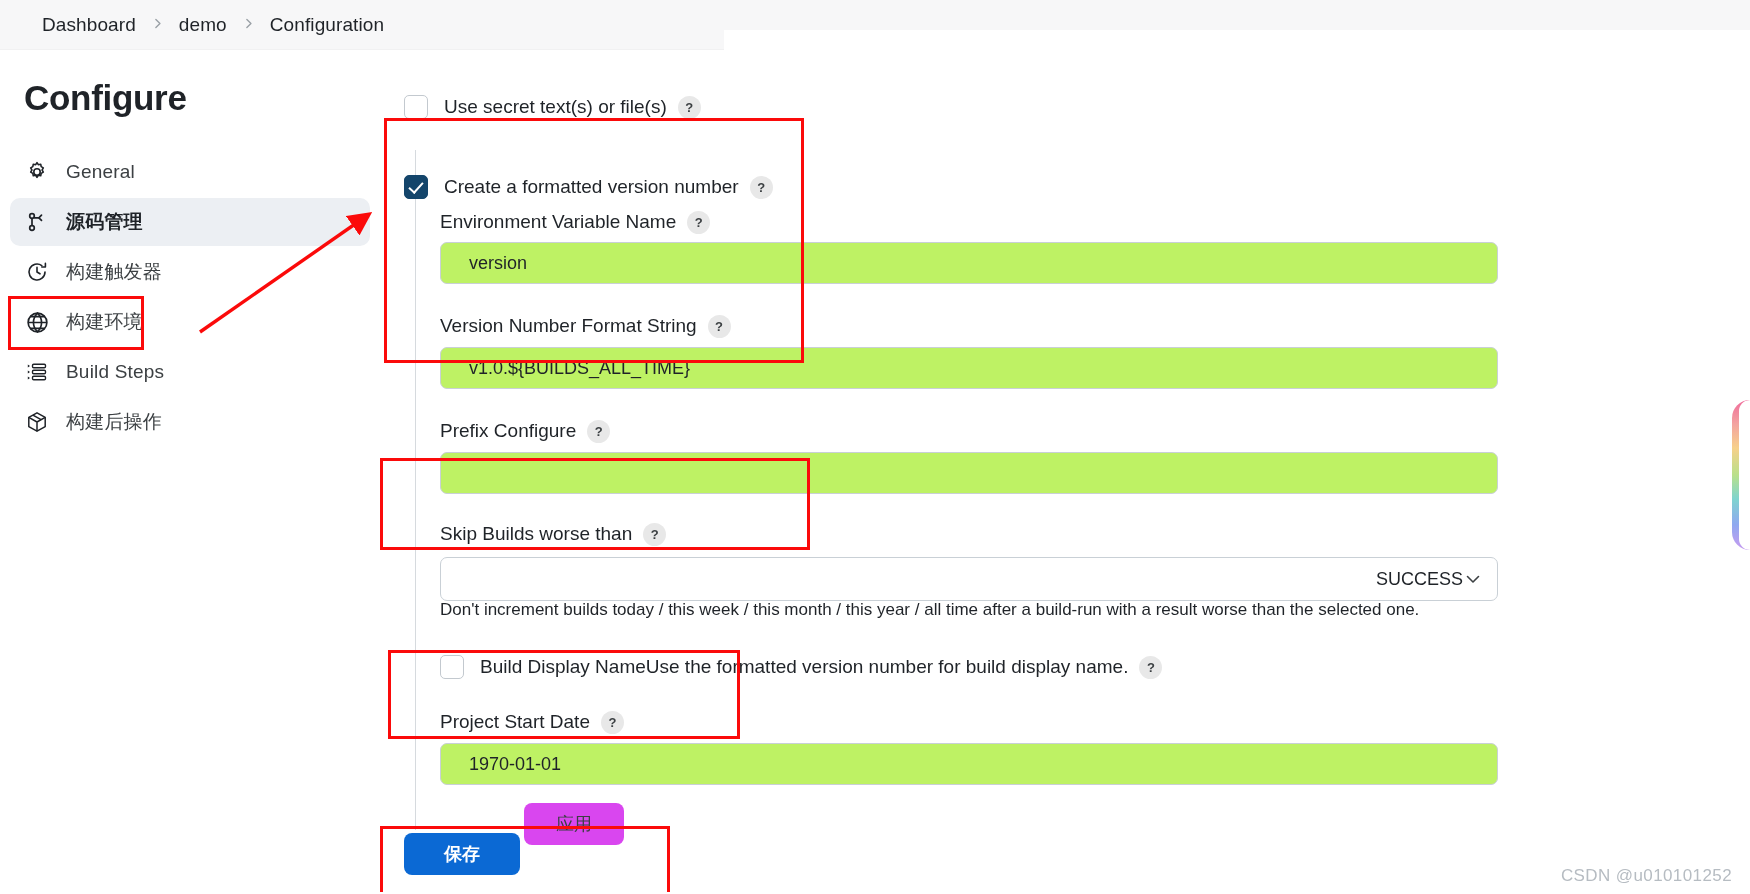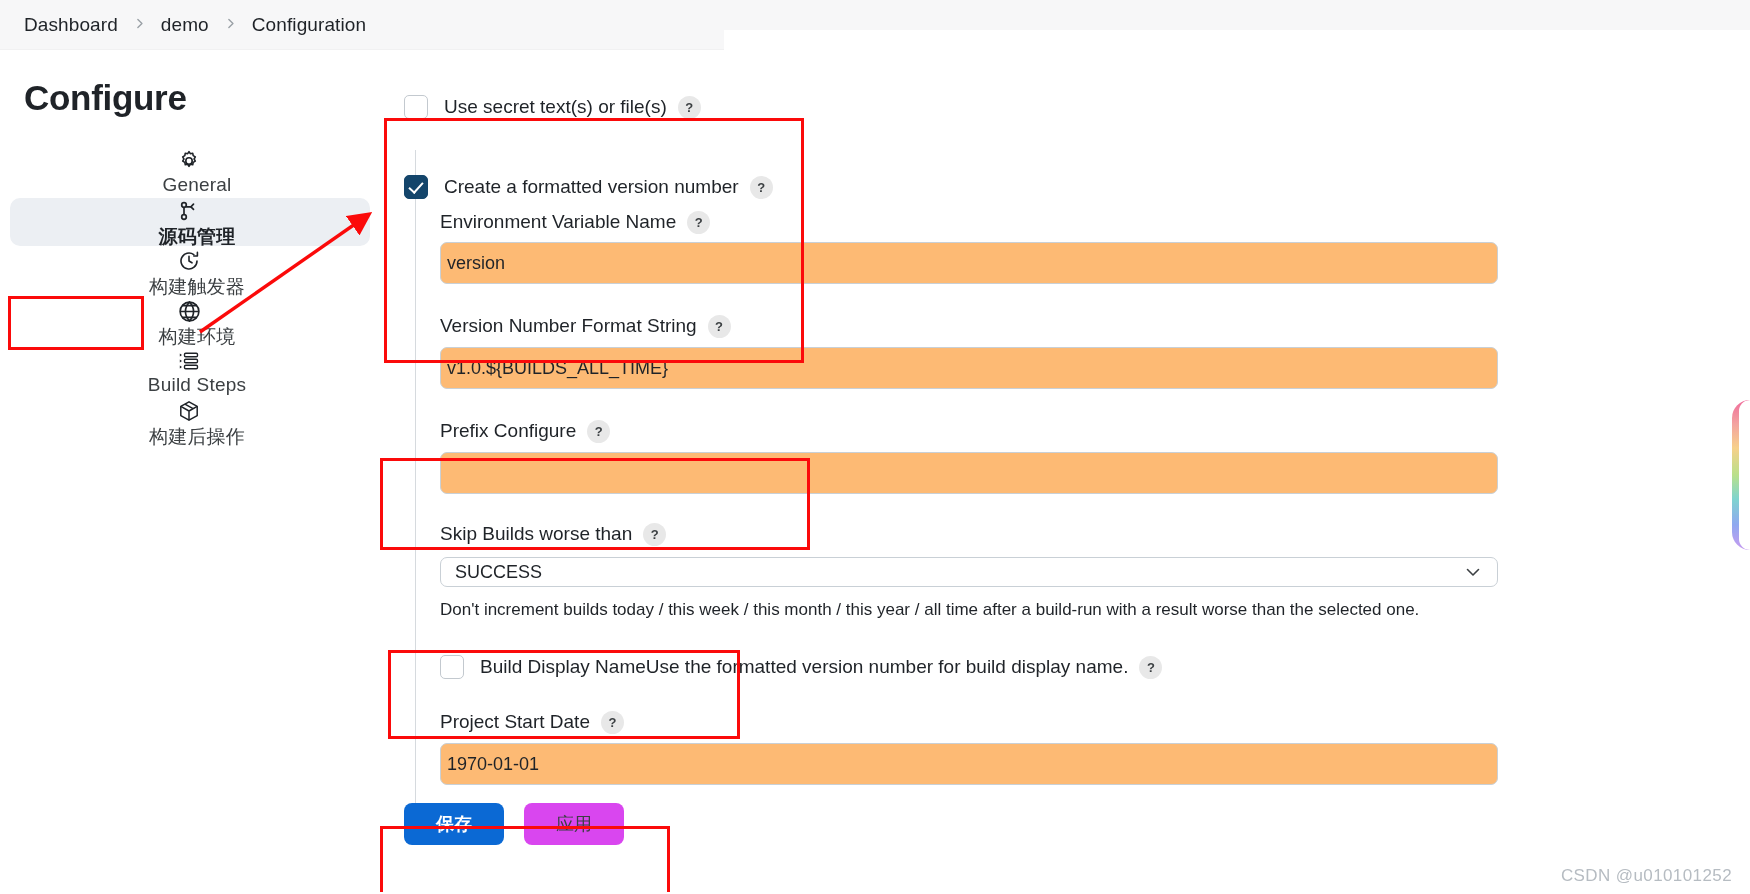--- a/index.html
+++ b/index.html
@@ -18,21 +18,21 @@
 
   
   #breadcrumb-bar {
     position: absolute;
     left: 0; top: 0;
     width: 1750px;
     height: 50px;
     background: #f7f7f8;
     display: flex;
     align-items: center;
-    padding-left: 24px;
+    padding-left: 42px;
     box-sizing: border-box;
     border-bottom: 1px solid #f1f1f2;
   }
   .crumb {
     font-size: 19px;
     color: #1f2328;
     letter-spacing: .1px;
     white-space: nowrap;
   }
   .crumb-sep {
@@ -75,21 +75,20 @@
   }
   .nav-item {
     display: flex;
     align-items: center;
     height: 48px;
     padding-left: 14px;
     border-radius: 10px;
     margin-bottom: 2px;
     box-sizing: border-box;
     cursor: pointer;
-    flex-direction: column;
   }
   .nav-item.active {
     background: #eceff3;
   }
   .nav-icon {
     width: 26px;
     height: 26px;
     margin-right: 16px;
     flex: 0 0 26px;
     display: flex;
@@ -182,44 +181,44 @@
     font-size: 19px;
     color: #1f2328;
     white-space: nowrap;
   }
 
   .text-input {
     position: absolute;
     height: 42px;
     border: 1px solid #c9d0d6;
     border-radius: 7px;
-    background: #fdba74;
-    box-sizing: border-box;
-    display: flex;
-    align-items: center;
-    padding-left: 6px;
+    background: #bef264;
+    box-sizing: border-box;
+    display: flex;
+    align-items: center;
+    padding-left: 28px;
     font-size: 18px;
     color: #1f2328;
     cursor: text;
   }
   .select-input {
     position: absolute;
-    height: 30px;
+    height: 44px;
     border: 1px solid #c9d0d6;
     border-radius: 7px;
     background: #fff;
     box-sizing: border-box;
     display: flex;
     align-items: center;
     padding-left: 14px;
     padding-right: 14px;
     font-size: 18px;
     color: #1f2328;
     cursor: pointer;
-    justify-content: space-between;
+    justify-content: flex-end;
   }
   .select-caret { color: #3c4043; display: flex; align-items: center; }
 
   .hint-text {
     position: absolute;
     font-size: 17px;
     color: #1f2328;
     white-space: nowrap;
   }
 
@@ -458,21 +457,21 @@
   </div>
 
   <div class="field-label" style="left:60px; top:661px;">
     <span>Project Start Date</span>
     <span class="help-badge">?</span>
   </div>
   <div class="text-input" style="left:60px; top:693px; width:1058px;">
     <span>1970-01-01</span>
   </div>
 
-  <div class="btn btn-primary" style="left:24px; top:703px; width:100px; transform:translateY(50px);">保存</div>
+  <div class="btn btn-primary" style="left:24px; top:733px; width:116px; transform:translateY(50px);">保存</div>
   <div class="btn btn-secondary" style="left:144px; top:703px; width:100px; transform:translateY(50px);">应用</div>
 
 </div>
 
 <div id="footer-sep"></div>
 
 <div class="anno-box" style="left:8px; top:296px; width:136px; height:54px;"></div>
 <div class="anno-box" style="left:384px; top:118px; width:420px; height:245px;"></div>
 <div class="anno-box" style="left:380px; top:458px; width:430px; height:92px;"></div>
 <div class="anno-box" style="left:388px; top:650px; width:352px; height:89px;"></div>

